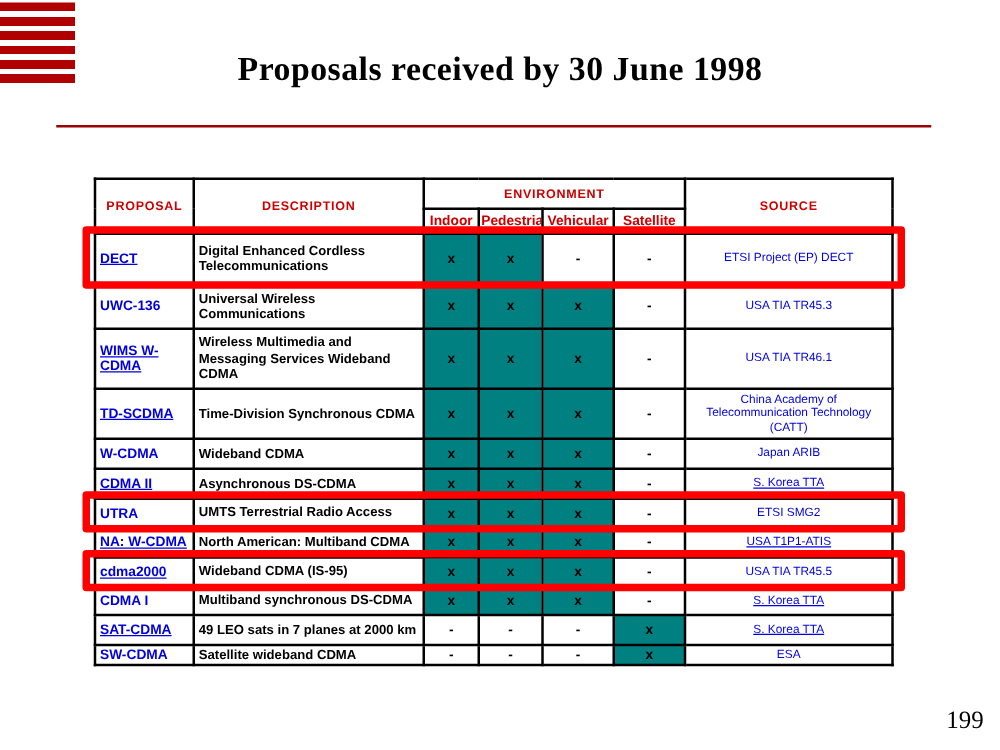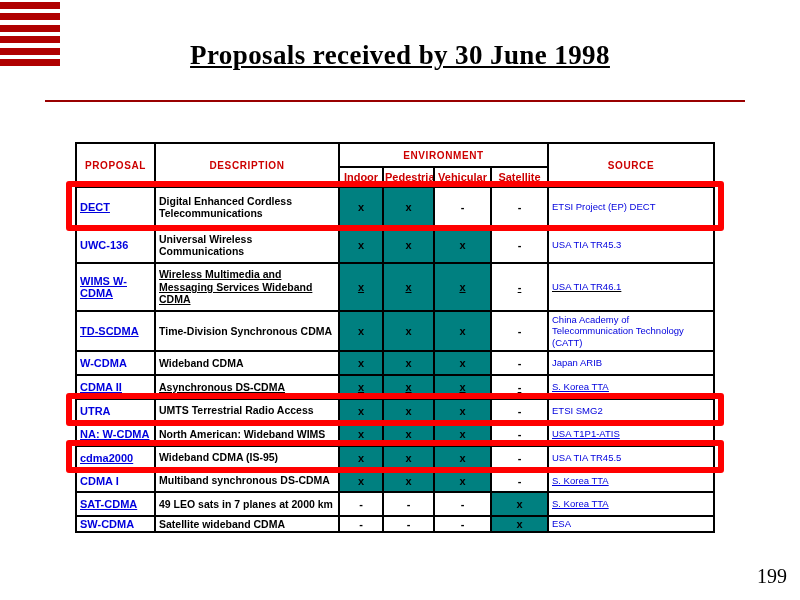--- a/index.html
+++ b/index.html
@@ -6,55 +6,55 @@
   body { width:800px; height:600px; font-family:"Liberation Sans",sans-serif; }
   .stage { position:relative; width:800px; height:600px; background:#fff; overflow:hidden; }
 
   .logo { position:absolute; left:0; top:2px; width:60px; height:65px;
           background:repeating-linear-gradient(to bottom,
             var(--stripe-red,#b00000) 0px, var(--stripe-red,#b00000) 7px,
             #ffffff 7px, #ffffff 11.5px); }
 
   .title { position:absolute; left:0; top:40px; width:800px; margin:0;
            text-align:center; font-family:"Liberation Serif",serif;
-           font-weight:bold; font-size:27px; color:#000; letter-spacing:.4px;text-decoration:underline; }
+           font-weight:bold; font-size:27px; color:#000; letter-spacing:.4px; }
 
   .rule { position:absolute; left:45px; top:100px; width:700px; height:2px;
           background:var(--rule-red,#990000); }
 
   .table-wrap { position:absolute; left:75px; top:142px; width:638px; }
   table.grid { border-collapse:collapse; table-layout:fixed; width:638px;
                background:#fff; }
   .grid th, .grid td { border:2px solid #000; padding:1px 3px;
                vertical-align:middle; overflow:hidden; }
   .grid thead tr:first-child { height:24px; }
   .grid thead tr:last-child  { height:20px; }
   th.h { color:var(--header-red,#cc0000); font-family:Liberation Sans, sans-serif;
          font-weight:bold; font-size:10px; text-align:center;
          letter-spacing:.6px; padding:0 1px; }
   th.sub { font-size:11px; letter-spacing:0; }
 
   #table-body tr:nth-child(1)  { height:40px;padding-left:19px; }
   #table-body tr:nth-child(2)  { height:36px; }
-  #table-body tr:nth-child(3)  { height:48px;text-decoration:underline; }
+  #table-body tr:nth-child(3)  { height:48px; }
   #table-body tr:nth-child(4)  { height:40px; }
   #table-body tr:nth-child(5)  { height:24px;margin-left:14px; }
-  #table-body tr:nth-child(6)  { height:24px;text-decoration:underline; }
+  #table-body tr:nth-child(6)  { height:24px; }
   #table-body tr:nth-child(7)  { height:23px; }
   #table-body tr:nth-child(8)  { height:24px; }
   #table-body tr:nth-child(9)  { height:23px;padding-left:40px; }
   #table-body tr:nth-child(10) { height:23px; }
   #table-body tr:nth-child(11) { height:24px; }
   #table-body tr:nth-child(12) { height:14px;margin-top:48px; }
 
   td.cell-proposal { font-weight:bold; font-size:11px; }
   td.cell-desc { font-weight:bold; font-size:10.5px; color:#000; line-height:1.18; }
   td.cell-env  { text-align:center; font-weight:bold; font-size:11px; color:#000; }
   td.cell-env.mark { background:var(--mark-teal,#008080); }
-  td.cell-source { font-size:9.5px; line-height:1.2; }
+  td.cell-source { font-size:9.5px; line-height:1.2;text-align:center; }
   a.plink, a.slink { color:var(--link-blue,#0000dd); text-decoration:none; cursor:pointer; }
   a.plink.u, a.slink.u { text-decoration:underline; }
 
   .hl-box { position:absolute; left:-9px; width:656px; box-sizing:border-box;
             border:6px solid var(--highlight-red,#ff0000); border-radius:3px;
             pointer-events:none; }
 
   .pagenum { position:absolute; right:13px; top:565px;
              font-family:"Liberation Serif",serif; font-size:20px; color:#000; }
 </style>
@@ -153,21 +153,21 @@
             <td class="cell-proposal"><a class="plink">UTRA</a></td>
             <td class="cell-desc">UMTS Terrestrial Radio Access</td>
             <td class="cell-env mark">x</td>
             <td class="cell-env mark">x</td>
             <td class="cell-env mark">x</td>
             <td class="cell-env">-</td>
             <td class="cell-source"><a class="slink">ETSI SMG2</a></td>
           </tr>
           <tr>
             <td class="cell-proposal"><a class="plink u">NA: W-CDMA</a></td>
-            <td class="cell-desc">North American: Wideband WIMS</td>
+            <td class="cell-desc">North American: Multiband CDMA</td>
             <td class="cell-env mark">x</td>
             <td class="cell-env mark">x</td>
             <td class="cell-env mark">x</td>
             <td class="cell-env">-</td>
             <td class="cell-source"><a class="slink u">USA T1P1-ATIS</a></td>
           </tr>
           <tr class="hl">
             <td class="cell-proposal"><a class="plink u">cdma2000</a></td>
             <td class="cell-desc">Wideband CDMA (IS-95)</td>
             <td class="cell-env mark">x</td>

